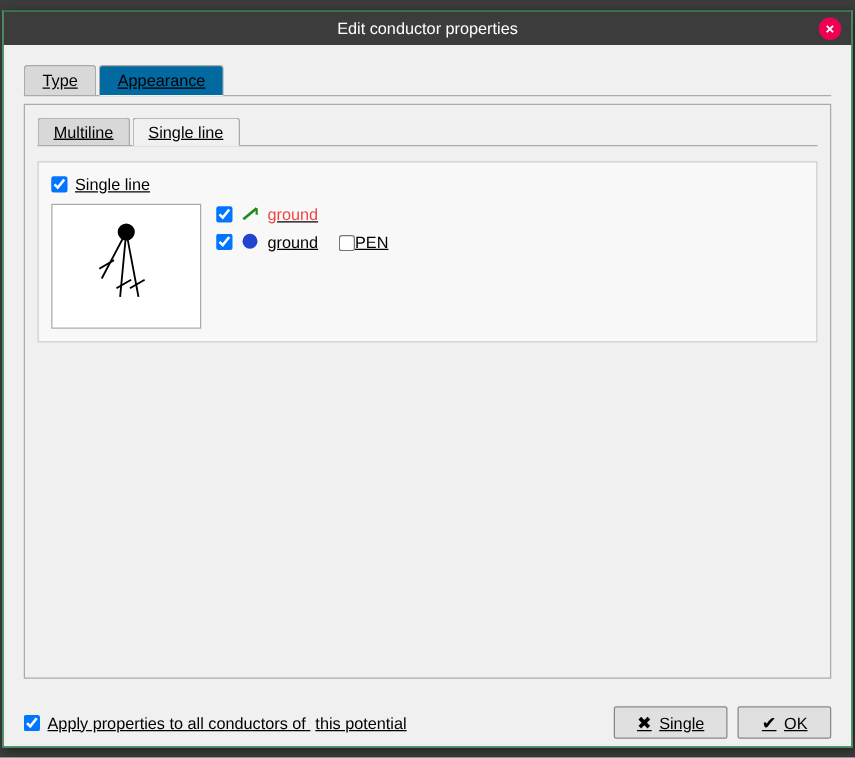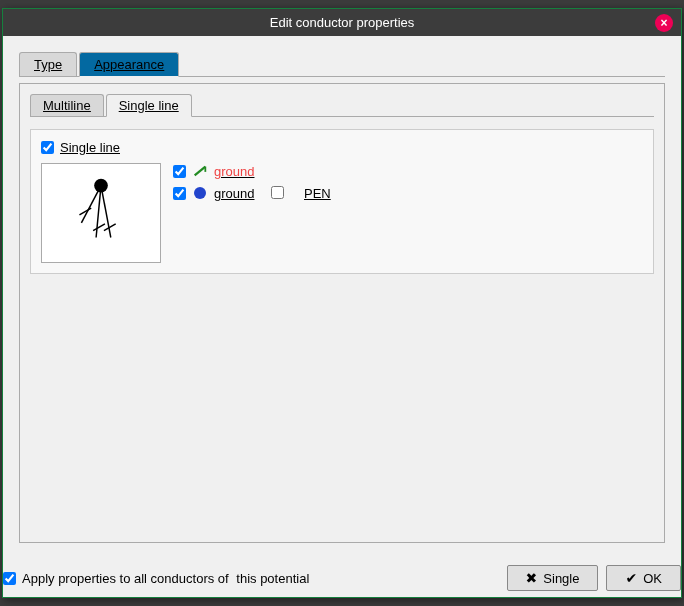--- a/index.html
+++ b/index.html
@@ -147,22 +147,22 @@
       height: 16px;
       display: inline-flex;
       align-items: center;
       justify-content: center;
     }
     .label-text {
       min-width: 45px;
     }
     .pen-checkbox {
       display: flex;
-      align-items: flex-start;
-      gap: 20px;
+      align-items: flex-end;
+      gap: 0;
       margin-left: 6px;
     }
     .phase-slider-area {
       display: flex;
       align-items: center;
       gap: 4px;
     }
     input[type=range] {
       width: 80px;
       height: 18px;
@@ -193,24 +193,25 @@
       border: none;
       cursor: pointer;
       font-size: 8px;
       display: flex;
       align-items: center;
       justify-content: center;
       padding: 0;
     }
     .spin-up { border-bottom: 1px solid #aaa; }
     .footer {
-      padding: 6px 0;
+      padding: 6px 16px;
       display: flex;
       align-items: center;
       justify-content: space-between;
+      text-decoration: underline;
     }
     .footer-left {
       display: flex;
       align-items: center;
       gap: 6px;
     }
     .footer-right {
       display: flex;
       gap: 8px;
     }

